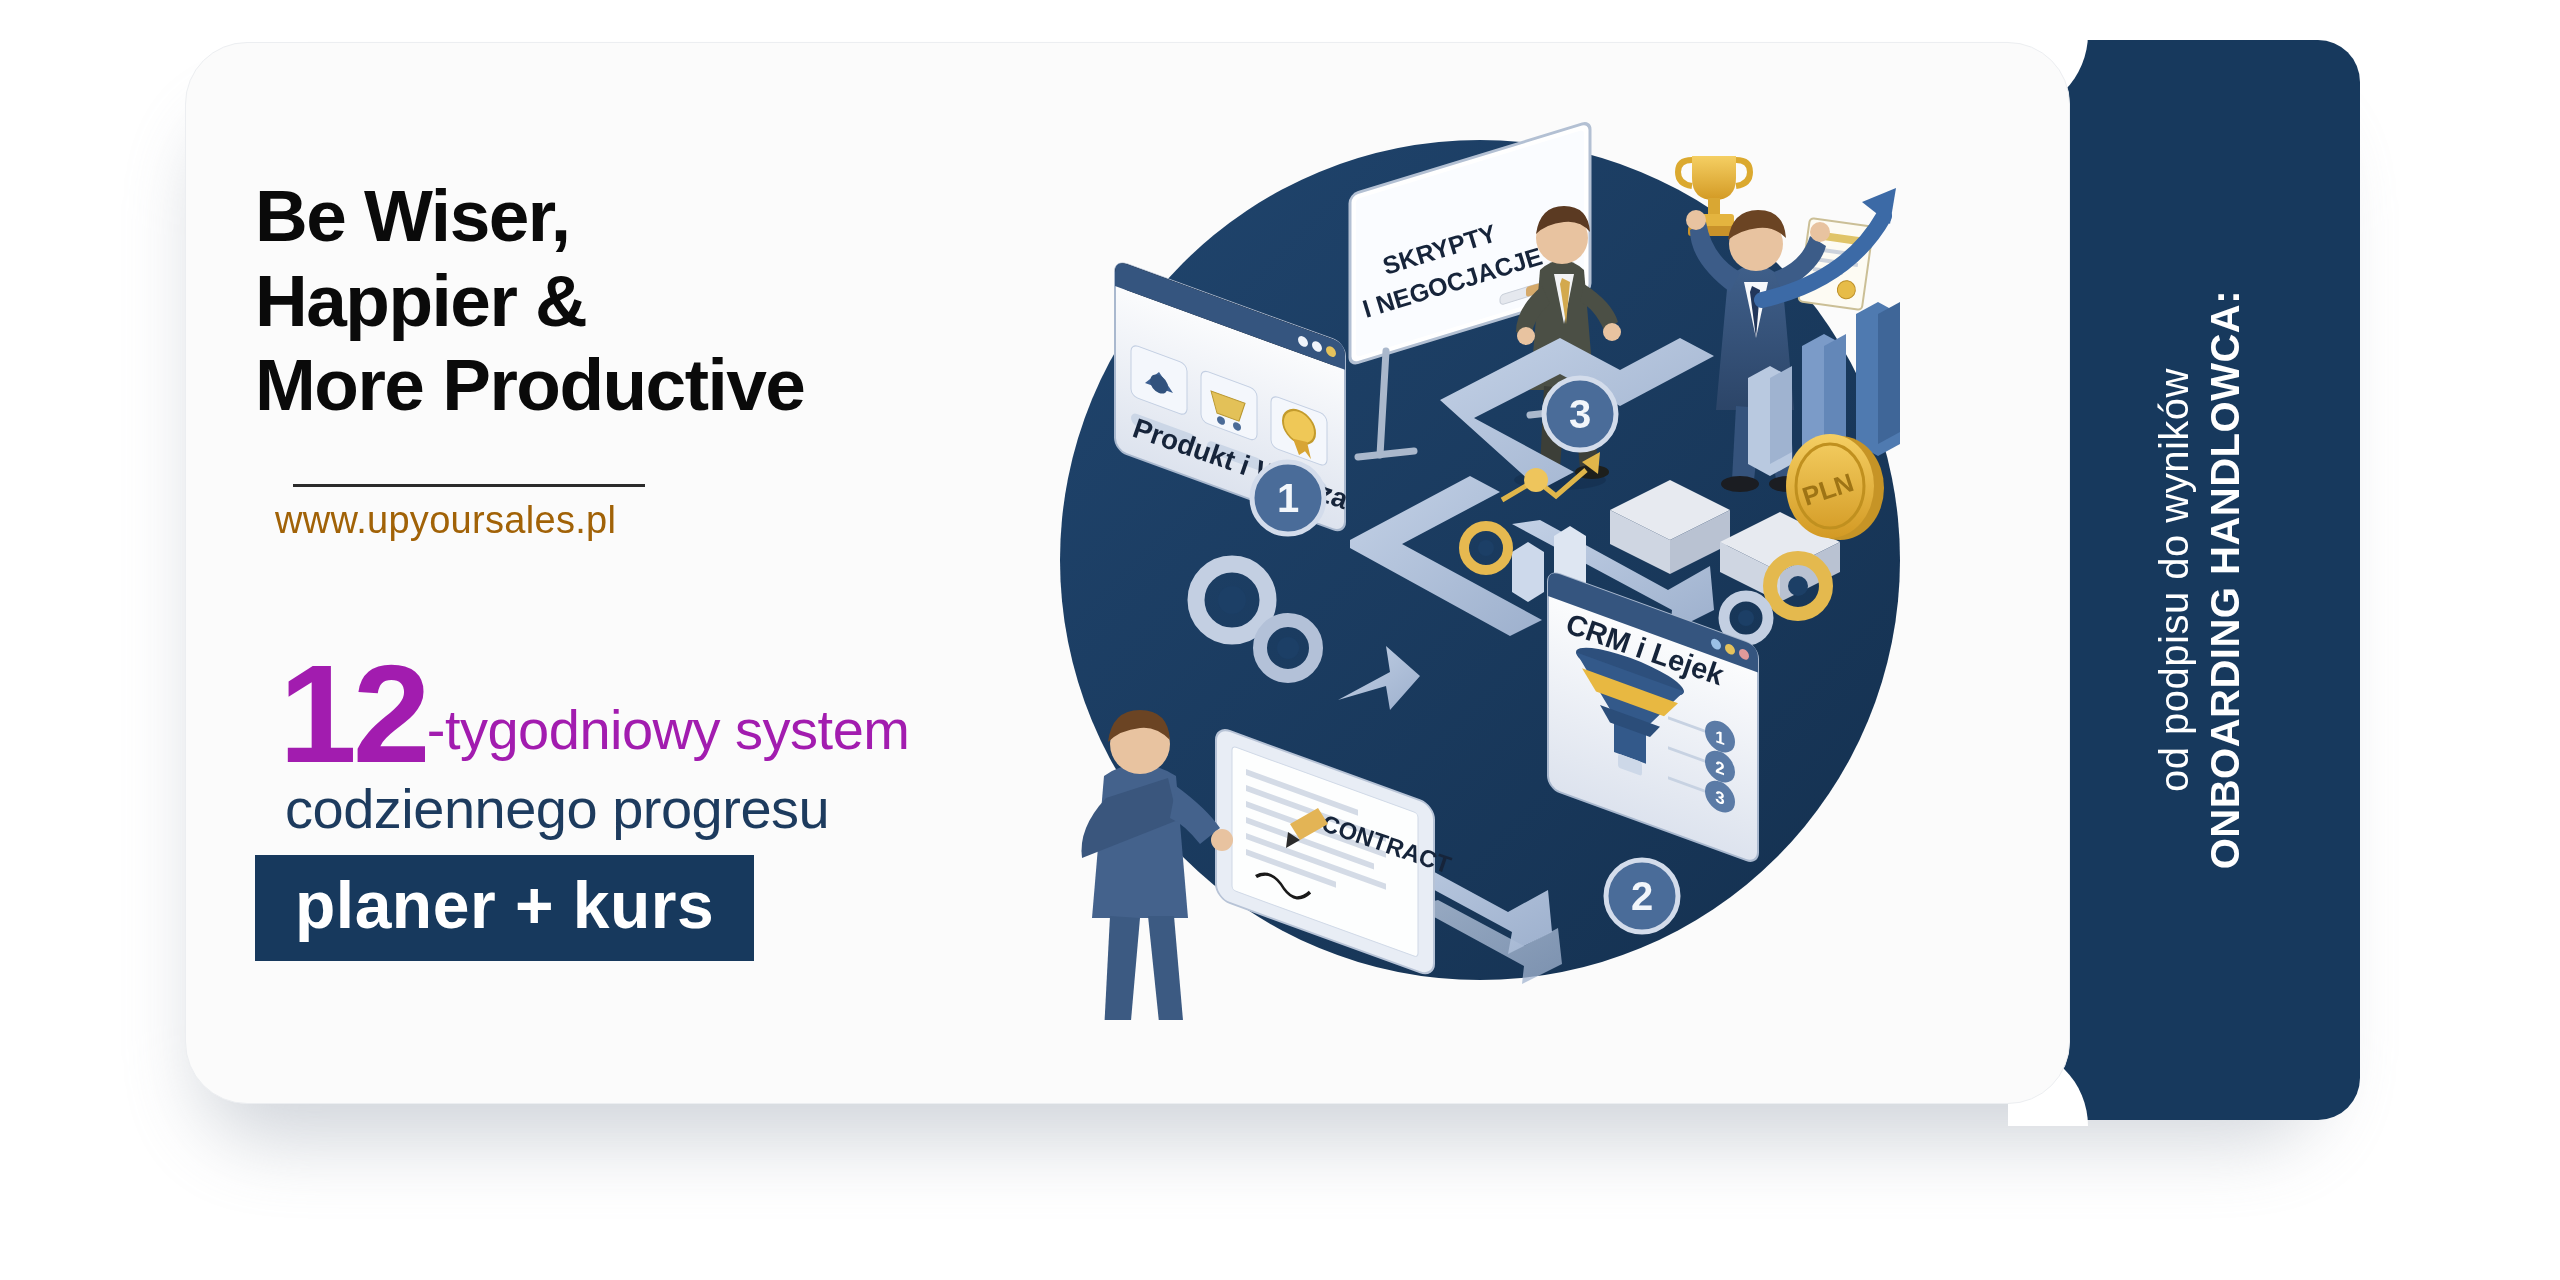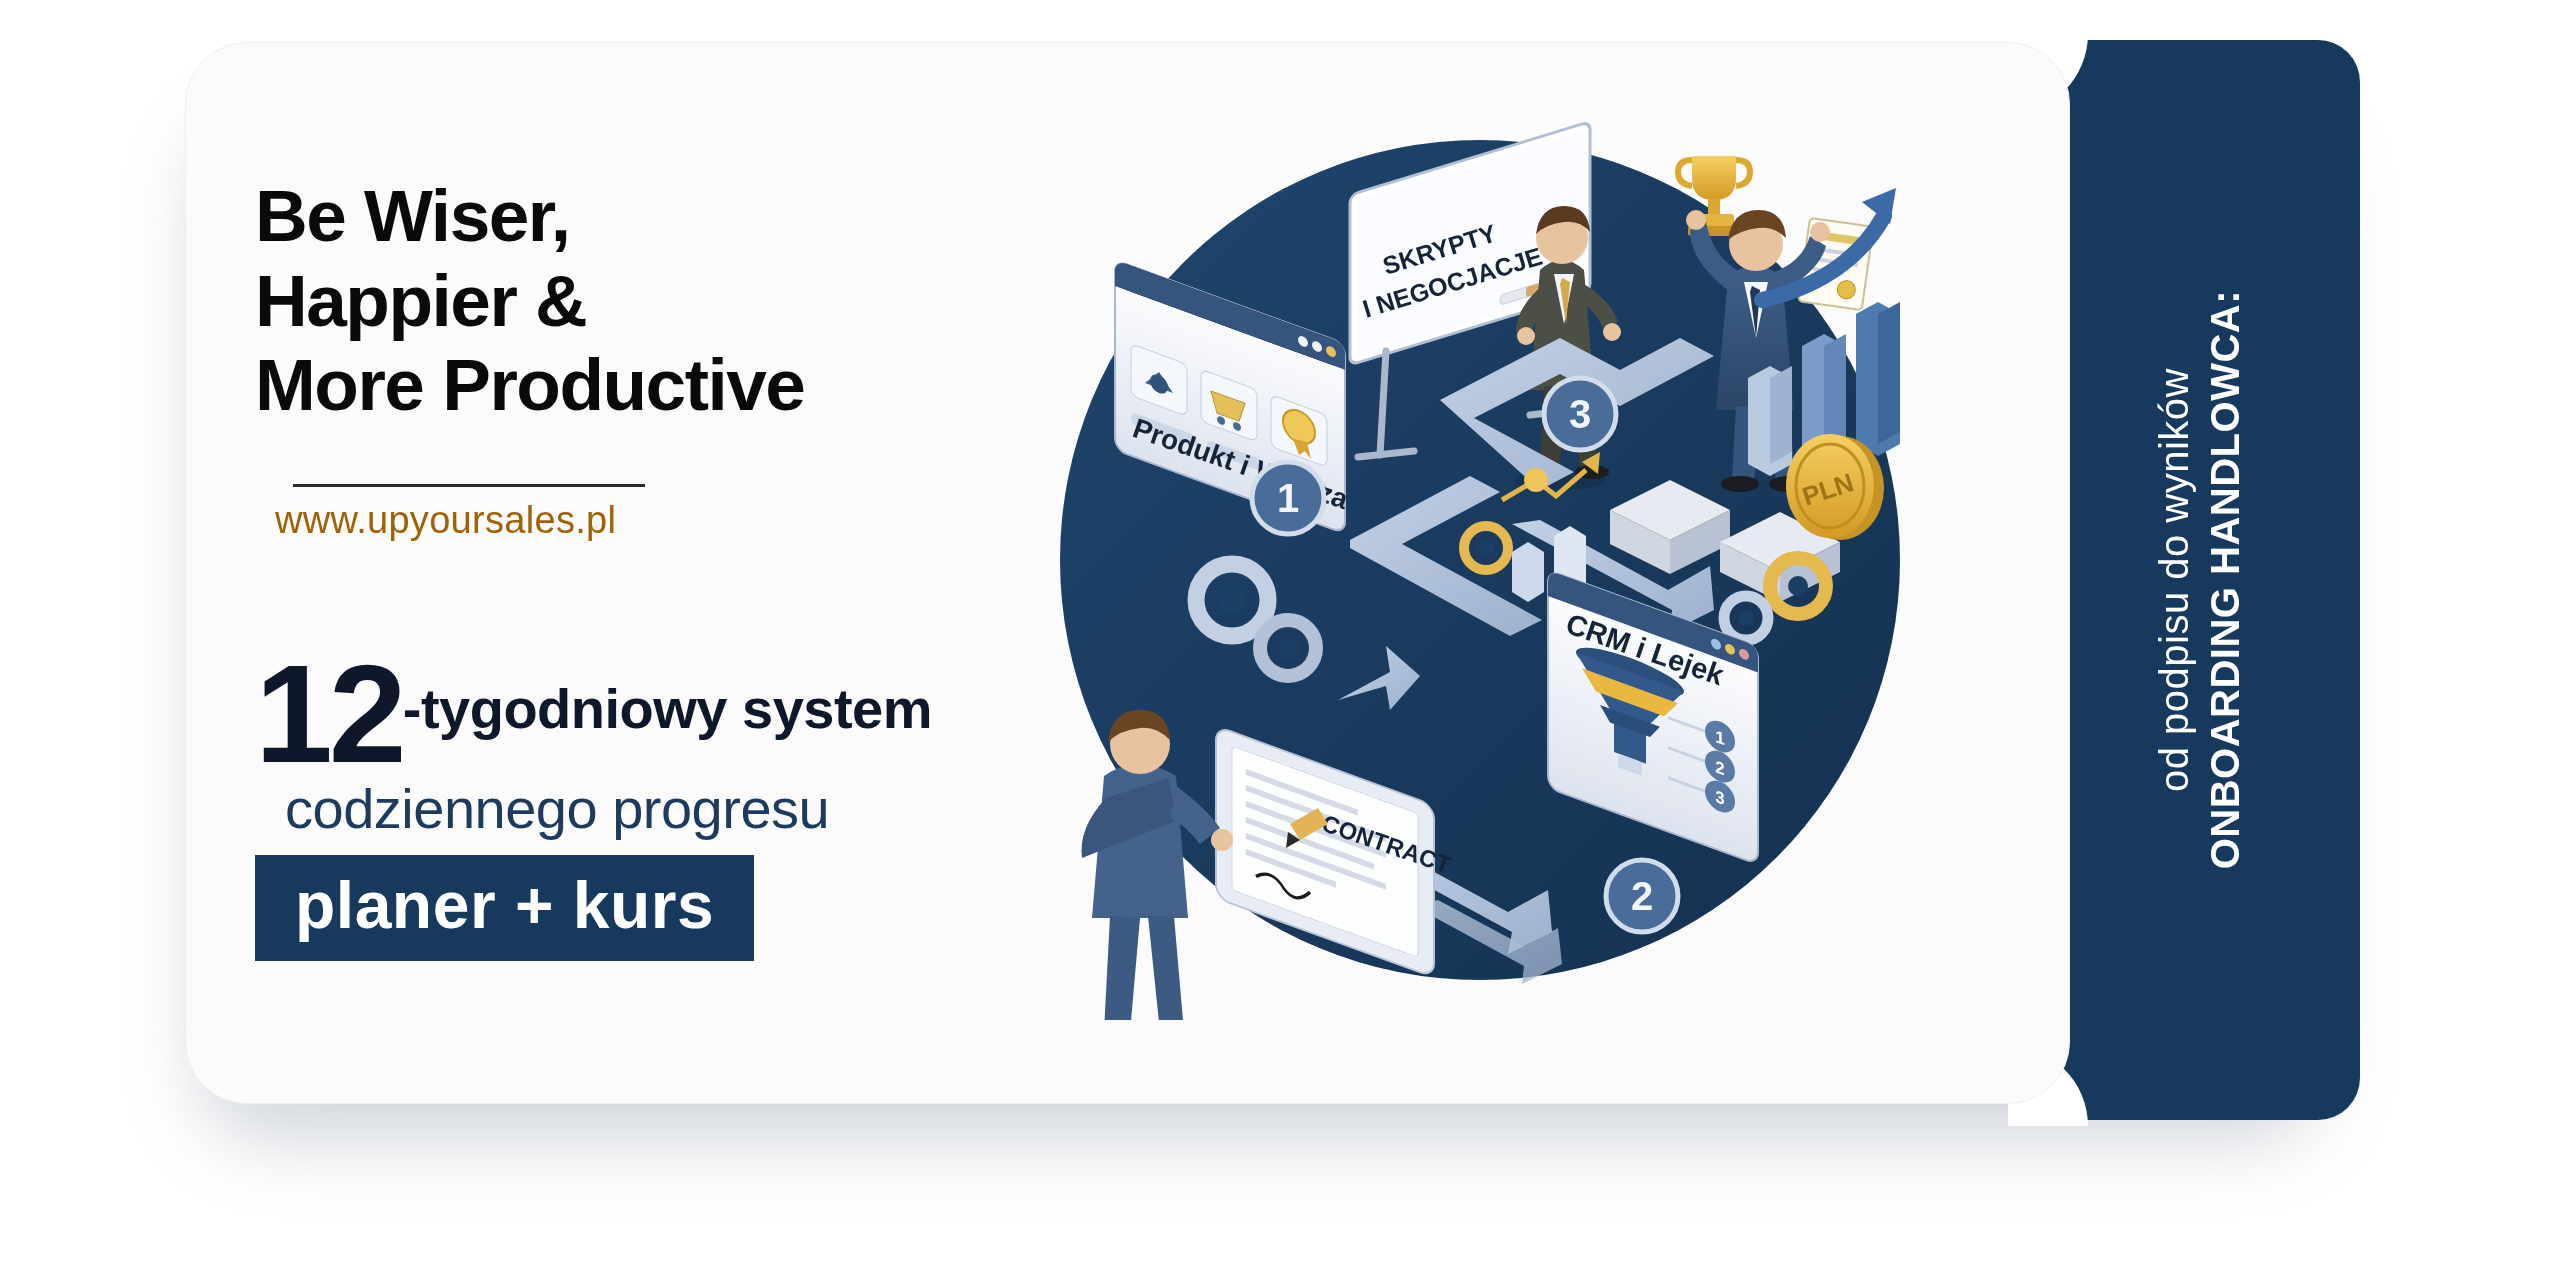--- a/index.html
+++ b/index.html
@@ -60,27 +60,27 @@
   }
   .rule{
     width:352px; height:3px; background:#2b2b2b; margin:56px 0 12px 38px;
   }
   .url{
     font-size:38px; color:#a16207; margin-left:20px; letter-spacing:.3px;
   }
 
   .promo{ margin-top:112px; }
   .promo-line1{
-    display:flex; align-items:center; color:#0f172a;
+    display:flex; align-items:flex-end; color:#a21caf;margin-left:24px;
   }
   .big12{
     font-size:140px; font-weight:bold; line-height:.86; letter-spacing:-4px;
   }
   .tyg{
-    font-size:56px; font-weight:bold; padding-bottom:12px; letter-spacing:-.5px;
+    font-size:56px; font-weight:normal; padding-bottom:12px; letter-spacing:-.5px;
   }
   .promo-line2{
     font-size:56px; color:#1d3b5e; margin-top:2px; margin-left:30px; letter-spacing:-.5px;
   }
   .badge{
     display:inline-block; margin-top:14px;
     background:#17395d; color:#ffffff;
     font-size:66px; font-weight:bold;
     padding:12px 40px 18px 40px;
     letter-spacing:.5px;

